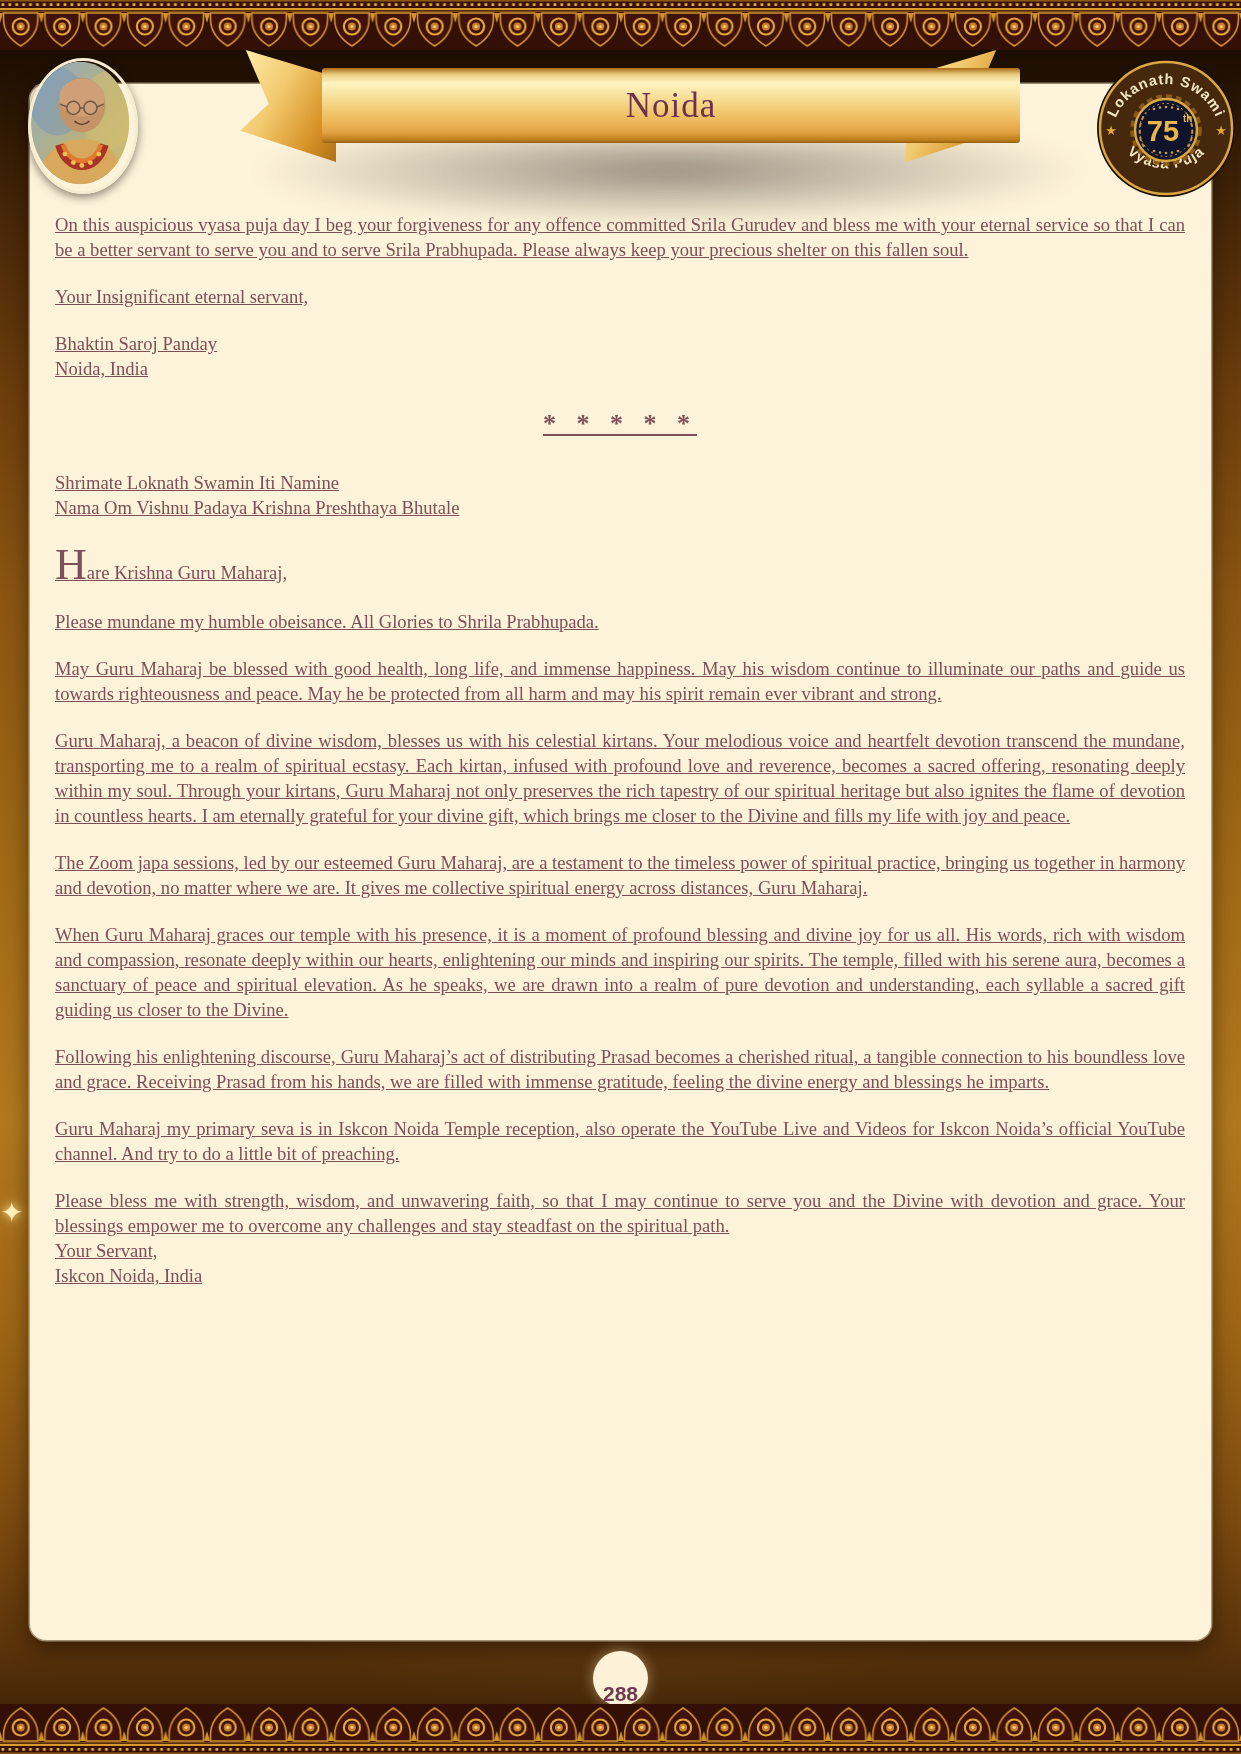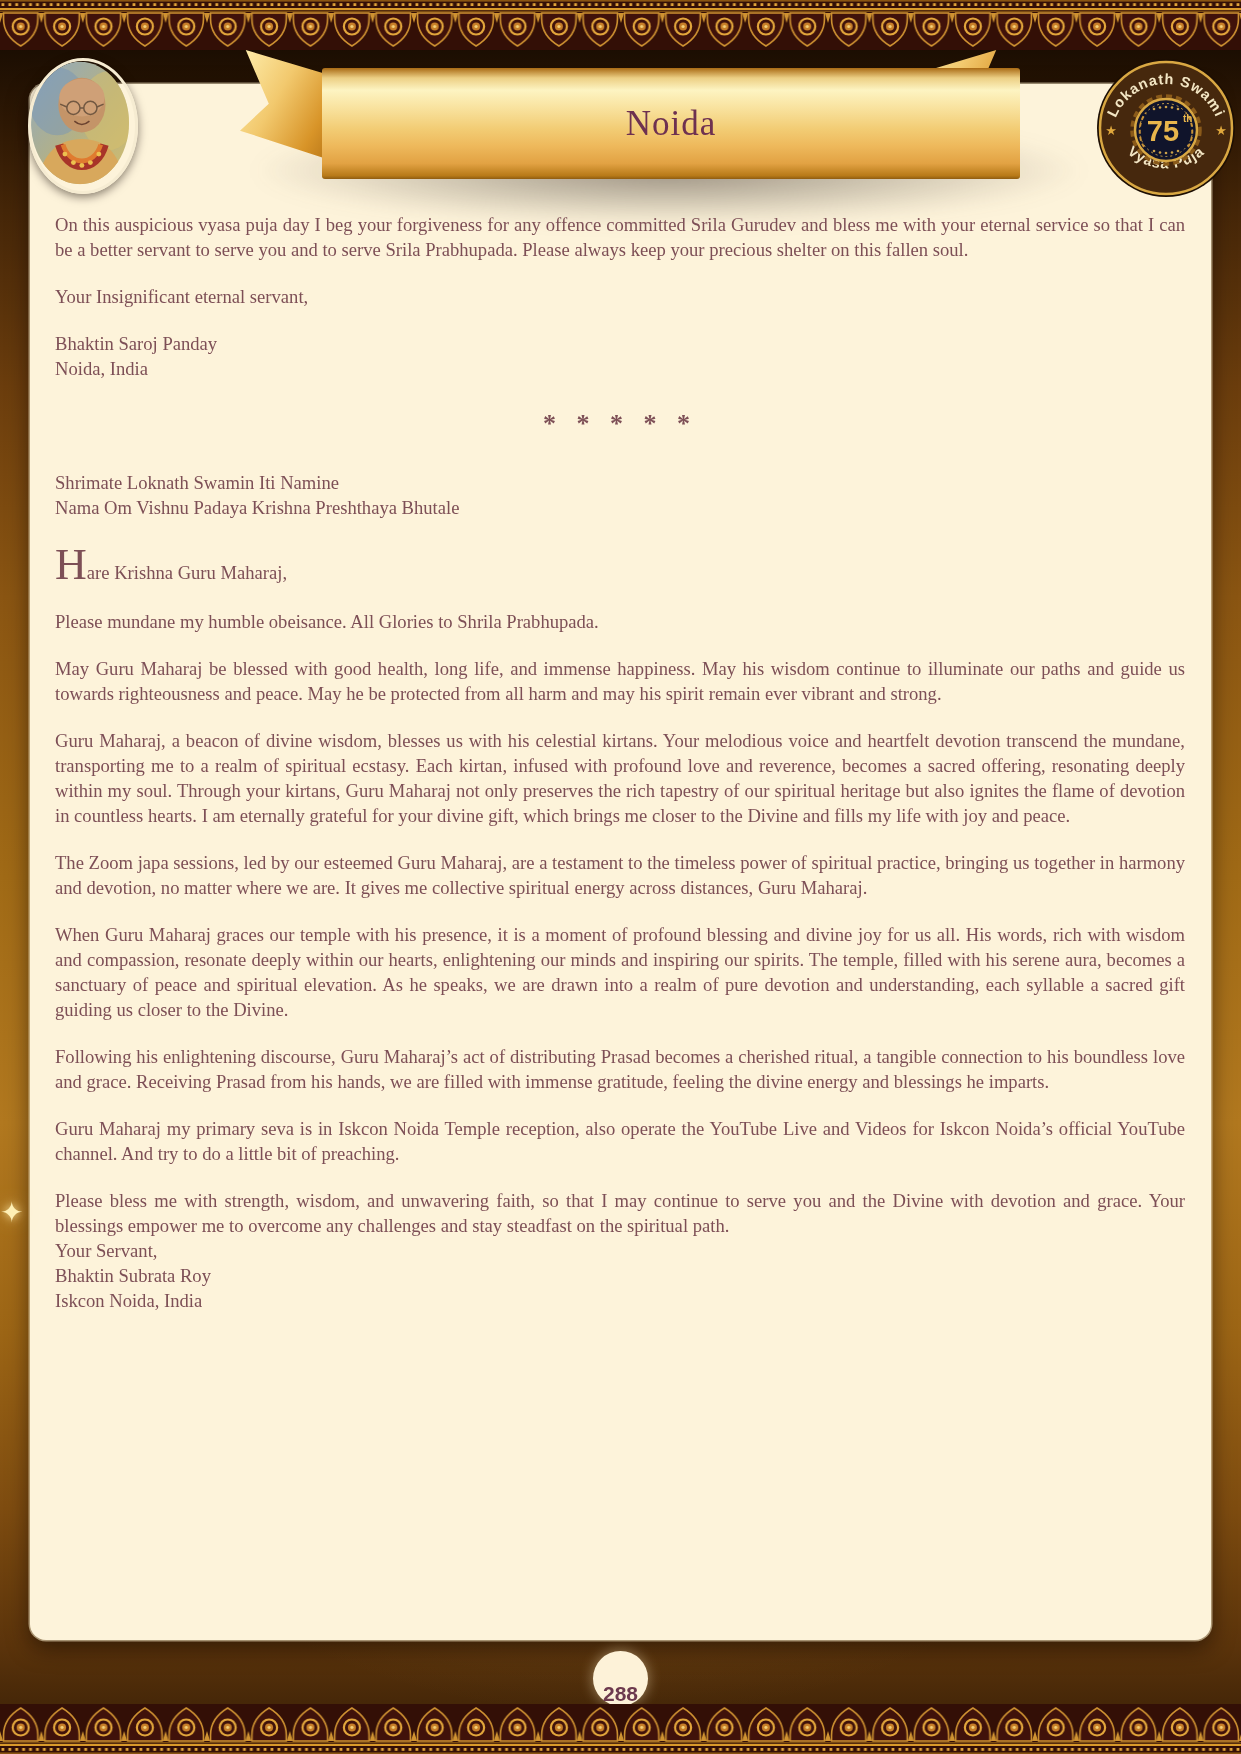--- a/index.html
+++ b/index.html
@@ -14,31 +14,31 @@
   .page{position:absolute;left:30px;top:84px;width:1181px;height:1556px;background:#fdf3da;
     border-radius:16px;box-shadow:0 0 0 1.5px rgba(250,236,200,.55),0 8px 22px rgba(18,8,0,.55);z-index:1;}
   .ribbon-shadow{position:absolute;left:258px;top:138px;width:822px;height:86px;z-index:2;
     background:radial-gradient(ellipse at 50% 38%,rgba(72,62,55,.55),rgba(72,62,55,0) 72%);filter:blur(9px);}
   .ribbon{position:absolute;left:0;top:0;width:1241px;height:220px;z-index:3;pointer-events:none;}
   .ribbon .tail{position:absolute;top:50px;width:96px;height:112px;
     background:linear-gradient(120deg,#fdeaa6 5%,#f2c96e 40%,#d89428 75%,#b06f14 100%);}
   .tail-left{left:240px;clip-path:polygon(6% 0,100% 24%,100% 100%,0 72%,30% 48%);}
   .tail-right{left:906px;clip-path:polygon(94% 0,0 24%,0 100%,100% 72%,70% 48%);
     background:linear-gradient(-120deg,#fdeaa6 5%,#f2c96e 40%,#d89428 75%,#b06f14 100%);}
-  .band{position:absolute;left:322px;top:68px;width:698px;height:111px;border-radius:3px;
+  .band{position:absolute;left:322px;top:68px;width:698px;height:75px;border-radius:3px;
     background:linear-gradient(180deg,#a96a14 0%,#eccf84 9%,#fdf4c2 20%,#f8e09a 38%,#f1c express 55%,#eeb95c 70%,#e2a243 86%,#b87a18 97%,#8f5c10 100%);
     background:linear-gradient(180deg,#a96a14 0%,#eccf84 9%,#fdf4c2 20%,#f8e09a 38%,#f2cc74 55%,#eeb95c 70%,#e2a243 86%,#b87a18 97%,#8f5c10 100%);
     display:flex;align-items:center;justify-content:center;}
   .band-title{font-size:35px;letter-spacing:1px;color:#6e3150;}
   .photo{position:absolute;left:28px;top:58px;width:104px;height:130px;z-index:4;border-radius:50%;
     border:3px solid #f6ecd2;overflow:hidden;box-shadow:0 3px 10px rgba(20,8,0,.5);}
   .badge{position:absolute;left:1096px;top:58px;width:140px;height:140px;z-index:4;}
   .letter{position:absolute;left:55px;top:212px;width:1130px;z-index:2;color:#7d4f56;
     font-size:18.6px;line-height:25px;}
-  .letter p{margin:0 0 22px 0;text-align:justify;}
+  .letter p{margin:0 0 22px 0;text-align:justify;text-decoration:underline;}
   .letter p.tight{margin:0;text-align:left;}
   .letter p.left{text-align:left;}
   .separator{margin:30px 0 34px 0 !important;text-align:center !important;font-size:26px;font-weight:bold;
     letter-spacing:7px;color:#7d4f56;}
   .mantra-block{margin-bottom:40px;}
   .salutation{margin:14px 0 24px 0 !important;text-align:left !important;}
   .dropcap{font-size:44px;line-height:0;}
   .closing-start{margin-bottom:0 !important;}
   .sparkle{position:absolute;left:0px;top:1196px;z-index:5;font-size:28px;color:#ffefb4;
     text-shadow:0 0 10px rgba(255,236,170,.95),0 0 20px rgba(255,220,130,.6);font-family:"DejaVu Sans",sans-serif;}
@@ -180,21 +180,20 @@
     <p class="salutation"><span class="dropcap">H</span><span>are Krishna Guru Maharaj,</span></p>
     <p class="left">Please mundane my humble obeisance. All Glories to Shrila Prabhupada.</p>
     <p>May Guru Maharaj be blessed with good health, long life, and immense happiness. May his wisdom continue to illuminate our paths and guide us towards righteousness and peace. May he be protected from all harm and may his spirit remain ever vibrant and strong.</p>
     <p>Guru Maharaj, a beacon of divine wisdom, blesses us with his celestial kirtans. Your melodious voice and heartfelt devotion transcend the mundane, transporting me to a realm of spiritual ecstasy. Each kirtan, infused with profound love and reverence, becomes a sacred offering, resonating deeply within my soul. Through your kirtans, Guru Maharaj not only preserves the rich tapestry of our spiritual heritage but also ignites the flame of devotion in countless hearts. I am eternally grateful for your divine gift, which brings me closer to the Divine and fills my life with joy and peace.</p>
     <p>The Zoom japa sessions, led by our esteemed Guru Maharaj, are a testament to the timeless power of spiritual practice, bringing us together in harmony and devotion, no matter where we are. It gives me collective spiritual energy across distances, Guru Maharaj.</p>
     <p>When Guru Maharaj graces our temple with his presence, it is a moment of profound blessing and divine joy for us all. His words, rich with wisdom and compassion, resonate deeply within our hearts, enlightening our minds and inspiring our spirits. The temple, filled with his serene aura, becomes a sanctuary of peace and spiritual elevation. As he speaks, we are drawn into a realm of pure devotion and understanding, each syllable a sacred gift guiding us closer to the Divine.</p>
     <p>Following his enlightening discourse, Guru Maharaj’s act of distributing Prasad becomes a cherished ritual, a tangible connection to his boundless love and grace. Receiving Prasad from his hands, we are filled with immense gratitude, feeling the divine energy and blessings he imparts.</p>
     <p>Guru Maharaj my primary seva is in Iskcon Noida Temple reception, also operate the YouTube Live and Videos for Iskcon Noida’s official YouTube channel. And try to do a little bit of preaching.</p>
     <p class="closing-start">Please bless me with strength, wisdom, and unwavering faith, so that I may continue to serve you and the Divine with devotion and grace. Your blessings empower me to overcome any challenges and stay steadfast on the spiritual path.</p>
     <p class="tight">Your Servant,</p>
-    <p class="tight">Bhaktin Subrata Roy</p>
     <p class="tight">Iskcon Noida, India</p>
   </div>
 
   <div class="sparkle">✦</div>
 
   <div class="page-number">
     <span>288</span>
   </div>
 
   <div class="border-strip border-bottom">

